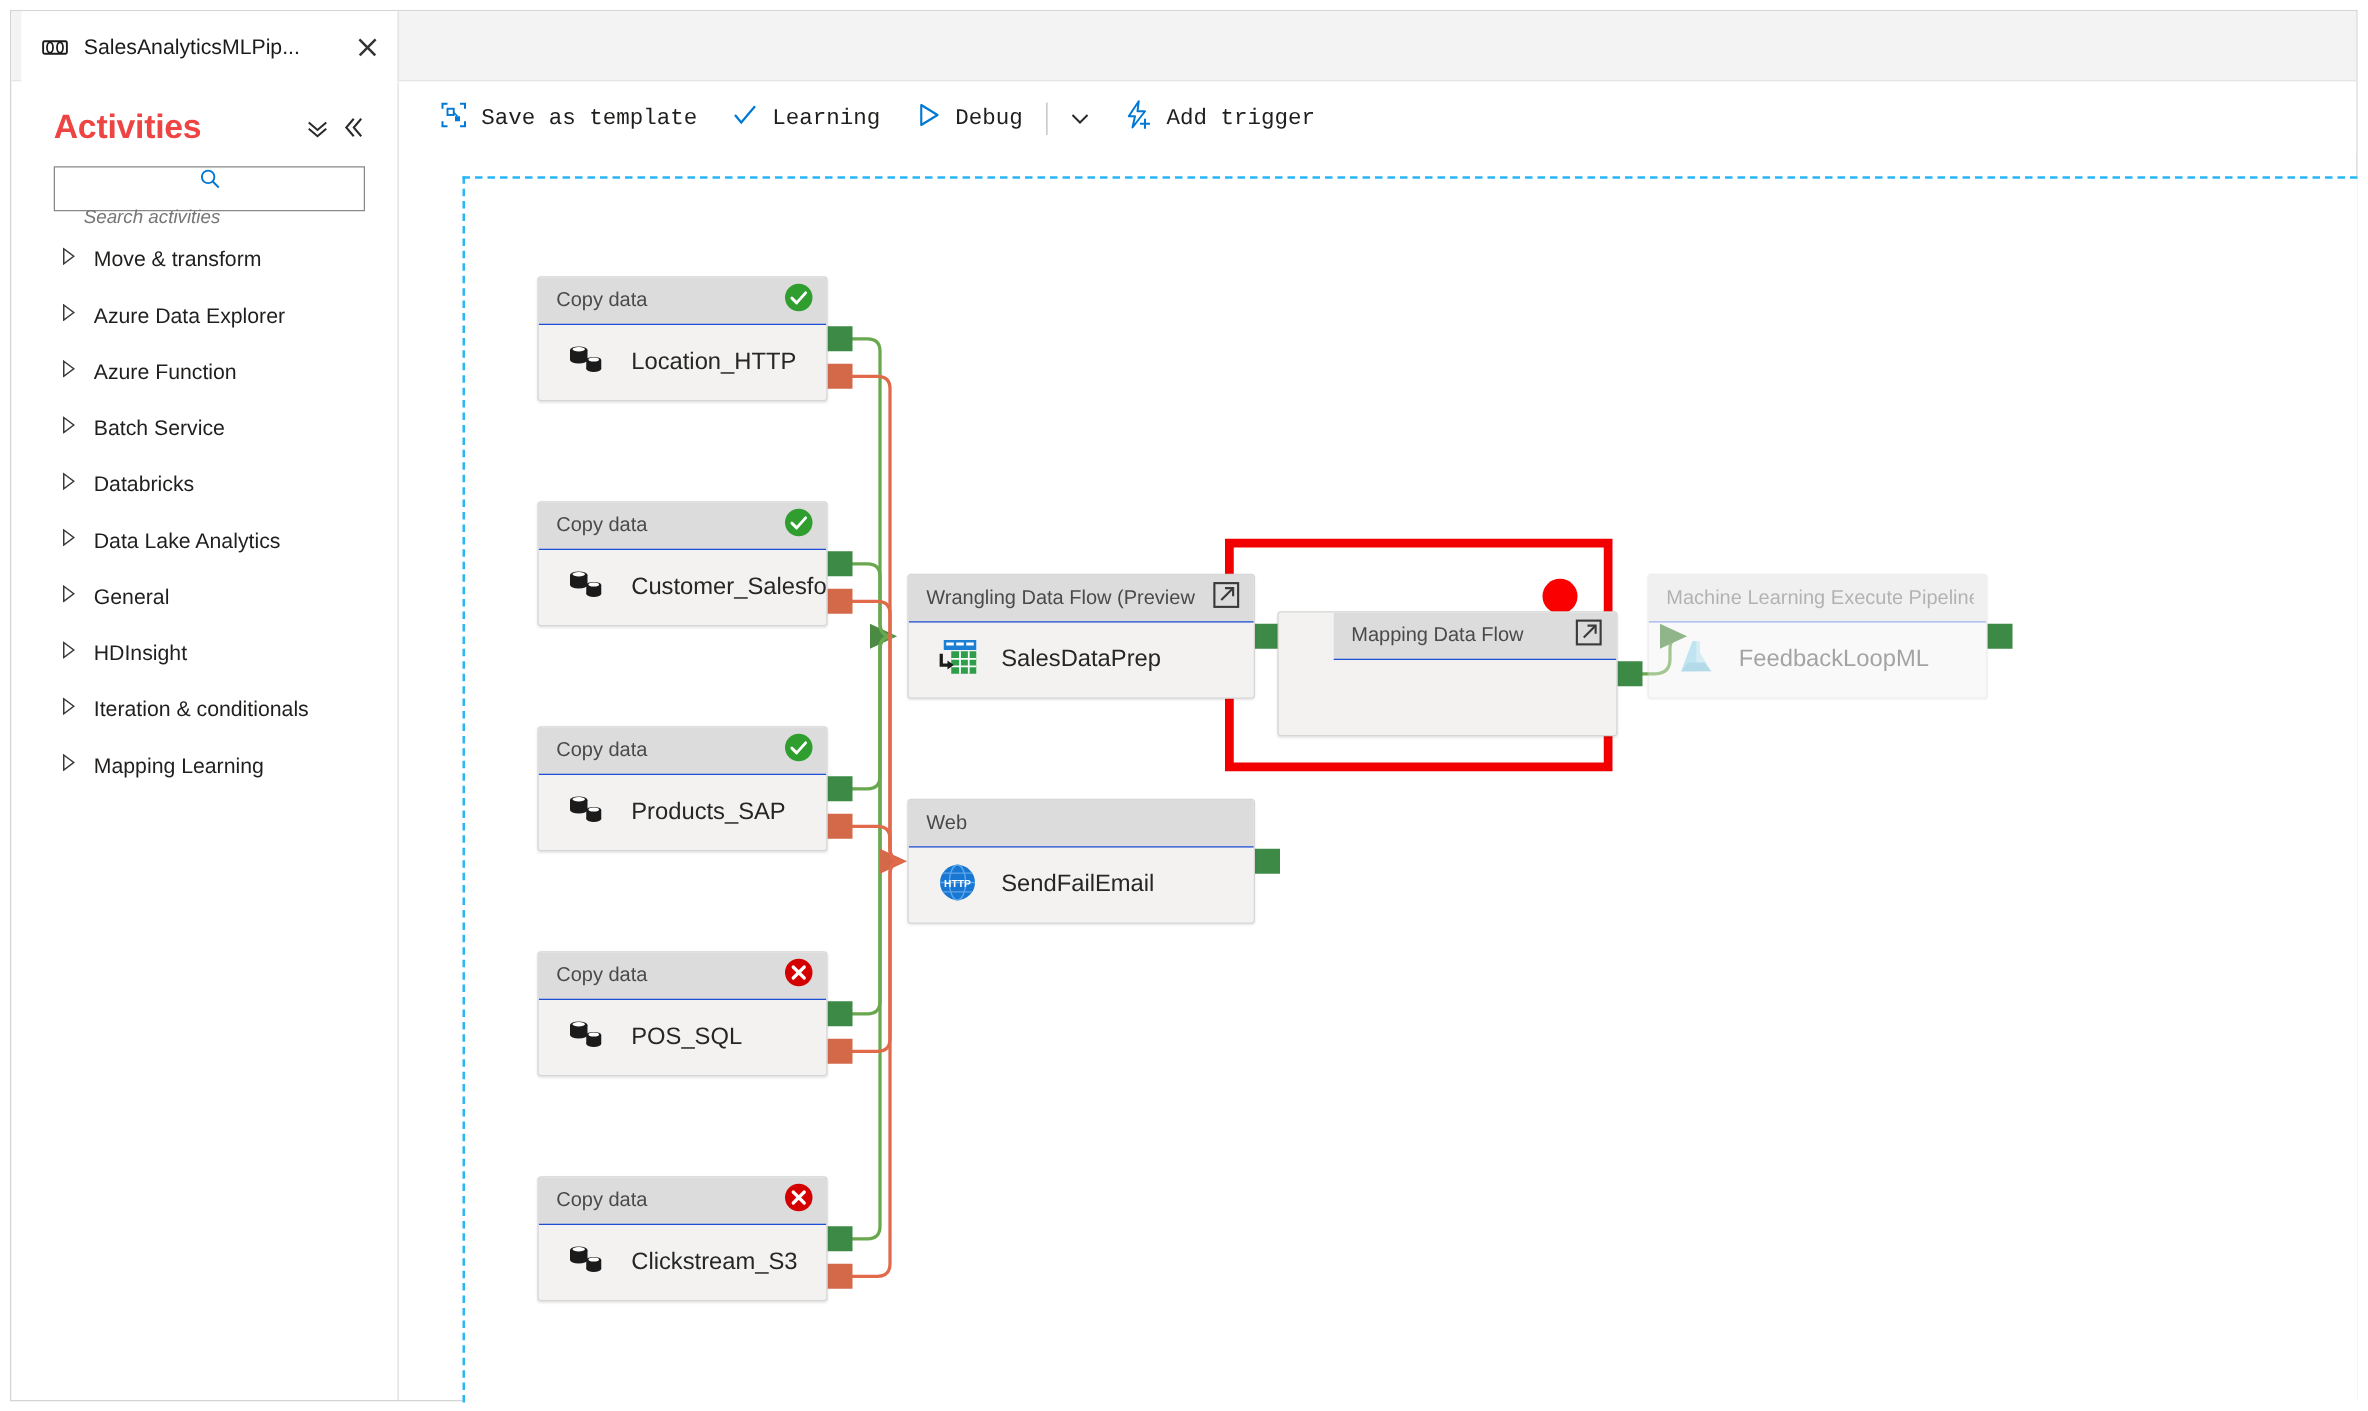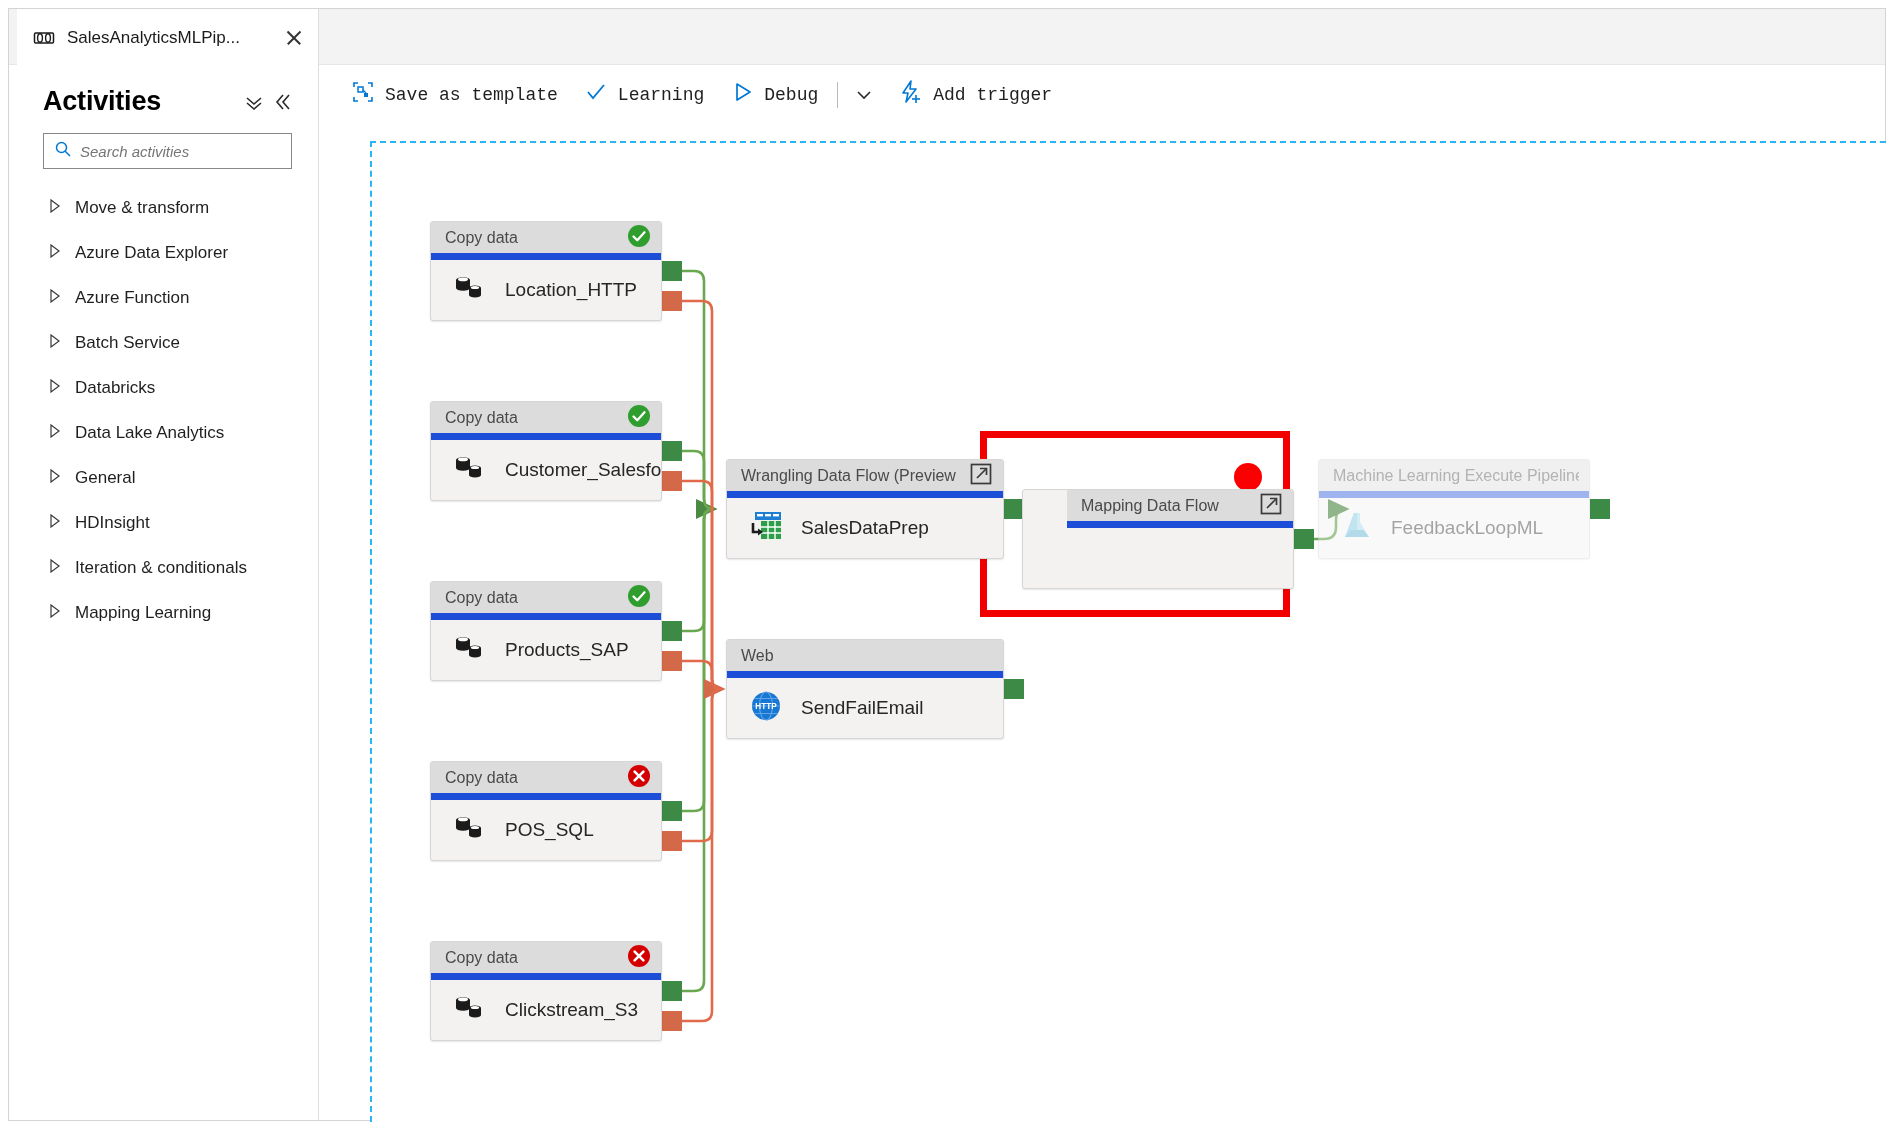--- a/index.html
+++ b/index.html
@@ -82,41 +82,42 @@
     border-right: 1px solid #dedede;
   }
   .panel-head {
     display: flex;
     align-items: center;
     padding: 20px 22px 0 26px;
   }
   .panel-title {
     font-size: 27px;
     font-weight: 600;
-    color: #000000;
+    color: #ef4444;
     flex: 1 1 auto;
     letter-spacing: -0.2px;
   }
   .panel-btn {
     width: 28px; height: 28px;
     display: flex; align-items: center; justify-content: center;
     cursor: pointer;
     color: #2a2a2a;
   }
   .panel-btn svg { display: block; }
 
   .search-wrap {
     margin: 16px 26px 0 26px;
     height: 36px;
     border: 1px solid #8a8886;
     display: flex;
     align-items: center;
     gap: 8px;
     padding: 0 10px;
     background: #fff;
+    flex-direction: column;
   }
   .search-icon { flex: 0 0 auto; display:block; }
   .search-input {
     flex: 1 1 auto;
     border: none;
     outline: none;
     font-size: 15px;
     font-style: italic;
     color: #5f5f5f;
     font-family: "Liberation Sans", sans-serif;
@@ -206,21 +207,21 @@
     box-shadow: 0 1px 2px rgba(0,0,0,0.10);
     overflow: hidden;
   }
   .node-head {
     height: 38px;
     background: #dcdcdc;
     display: flex;
     align-items: center;
     padding: 0 10px 0 14px;
     gap: 8px;
-    border-bottom: 7px solid #1d4ed8;
+    border-bottom: 1px solid #1d4ed8;
   }
   .node-type {
     font-size: 16px;
     color: #4a4a4a;
     white-space: nowrap;
     overflow: hidden;
     flex: 1 1 auto;
   }
   .node-body {
     display: flex;

